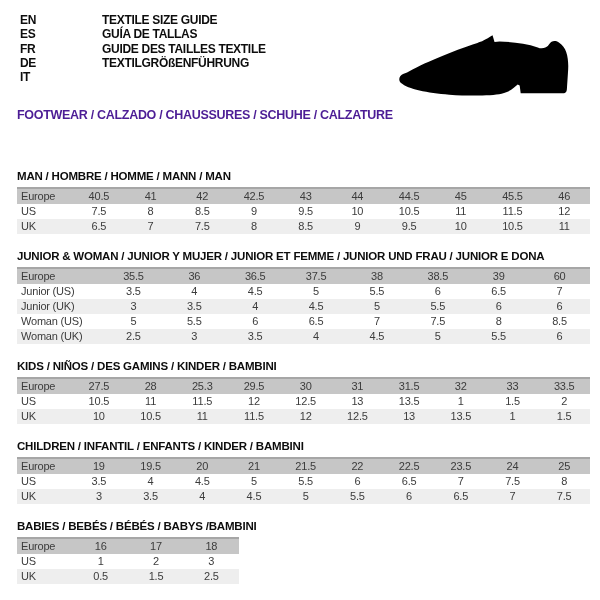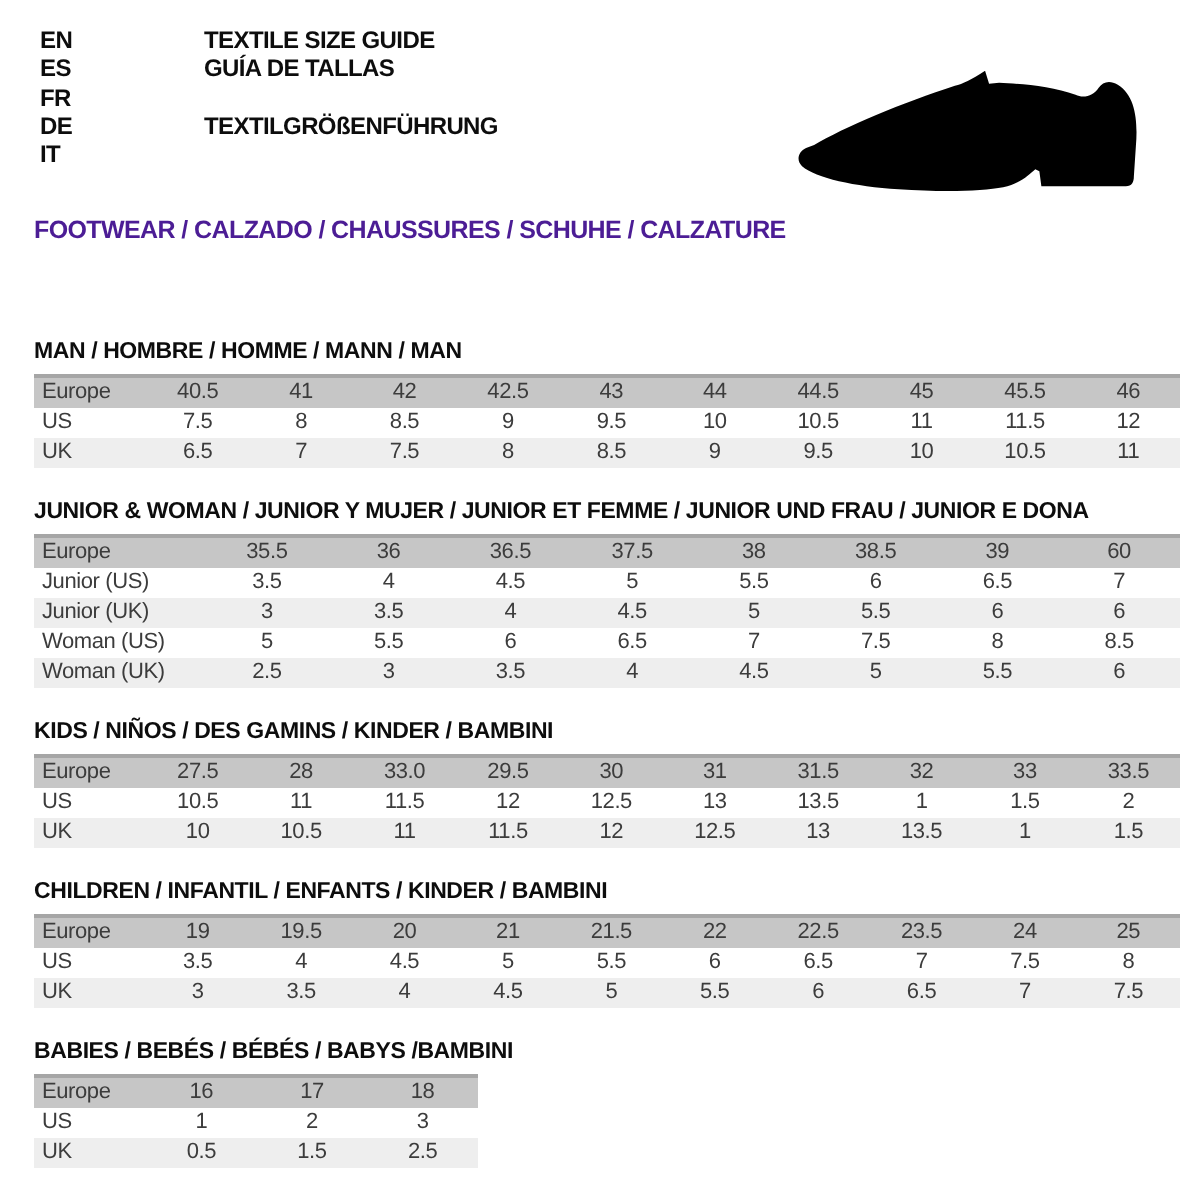--- a/index.html
+++ b/index.html
@@ -40,20 +40,21 @@
     <div class="lang-row">
       <span class="lang-code">EN</span>
       <span class="lang-label">TEXTILE SIZE GUIDE</span>
     </div>
     <div class="lang-row">
       <span class="lang-code">ES</span>
       <span class="lang-label">GUÍA DE TALLAS</span>
     </div>
     <div class="lang-row">
       <span class="lang-code">FR</span>
+      <span class="lang-label">GUIDE DES TAILLES TEXTILE</span>
     </div>
     <div class="lang-row">
       <span class="lang-code">DE</span>
       <span class="lang-label">TEXTILGRÖßENFÜHRUNG</span>
     </div>
     <div class="lang-row">
       <span class="lang-code">IT</span>
     </div>
   </div>
 
@@ -172,21 +173,21 @@
         </div>
     </section>
 
     <section class="sec">
       <h2 class="sec-title">KIDS / NIÑOS / DES GAMINS / KINDER / BAMBINI</h2>
       <div class="table" style="width: 573px;">
           <div class="trow trow-first">
             <div class="tcell tlabel" style="width: 56px;">Europe</div>
             <div class="tcell tval">27.5</div>
             <div class="tcell tval">28</div>
-            <div class="tcell tval">33.0</div>
+            <div class="tcell tval">25.3</div>
             <div class="tcell tval">29.5</div>
             <div class="tcell tval">30</div>
             <div class="tcell tval">31</div>
             <div class="tcell tval">31.5</div>
             <div class="tcell tval">32</div>
             <div class="tcell tval">33</div>
             <div class="tcell tval">33.5</div>
           </div>
           <div class="trow trow-white">
             <div class="tcell tlabel" style="width: 56px;">US</div>

